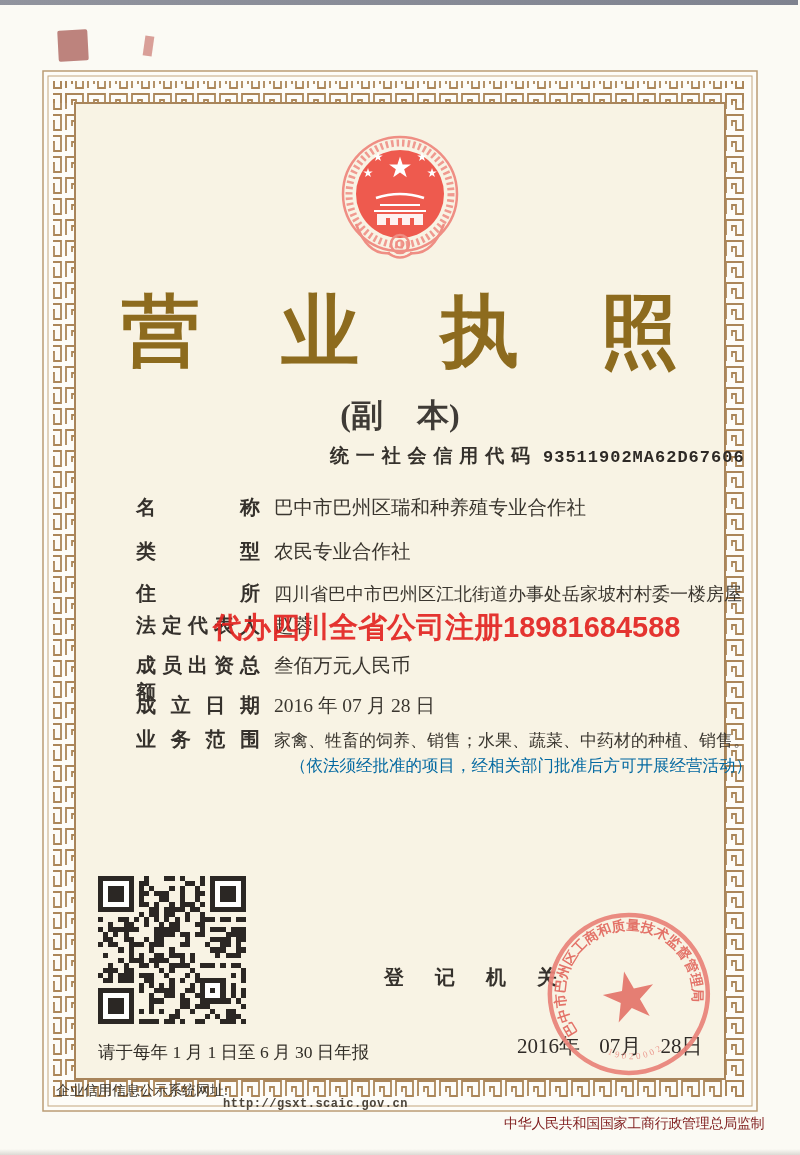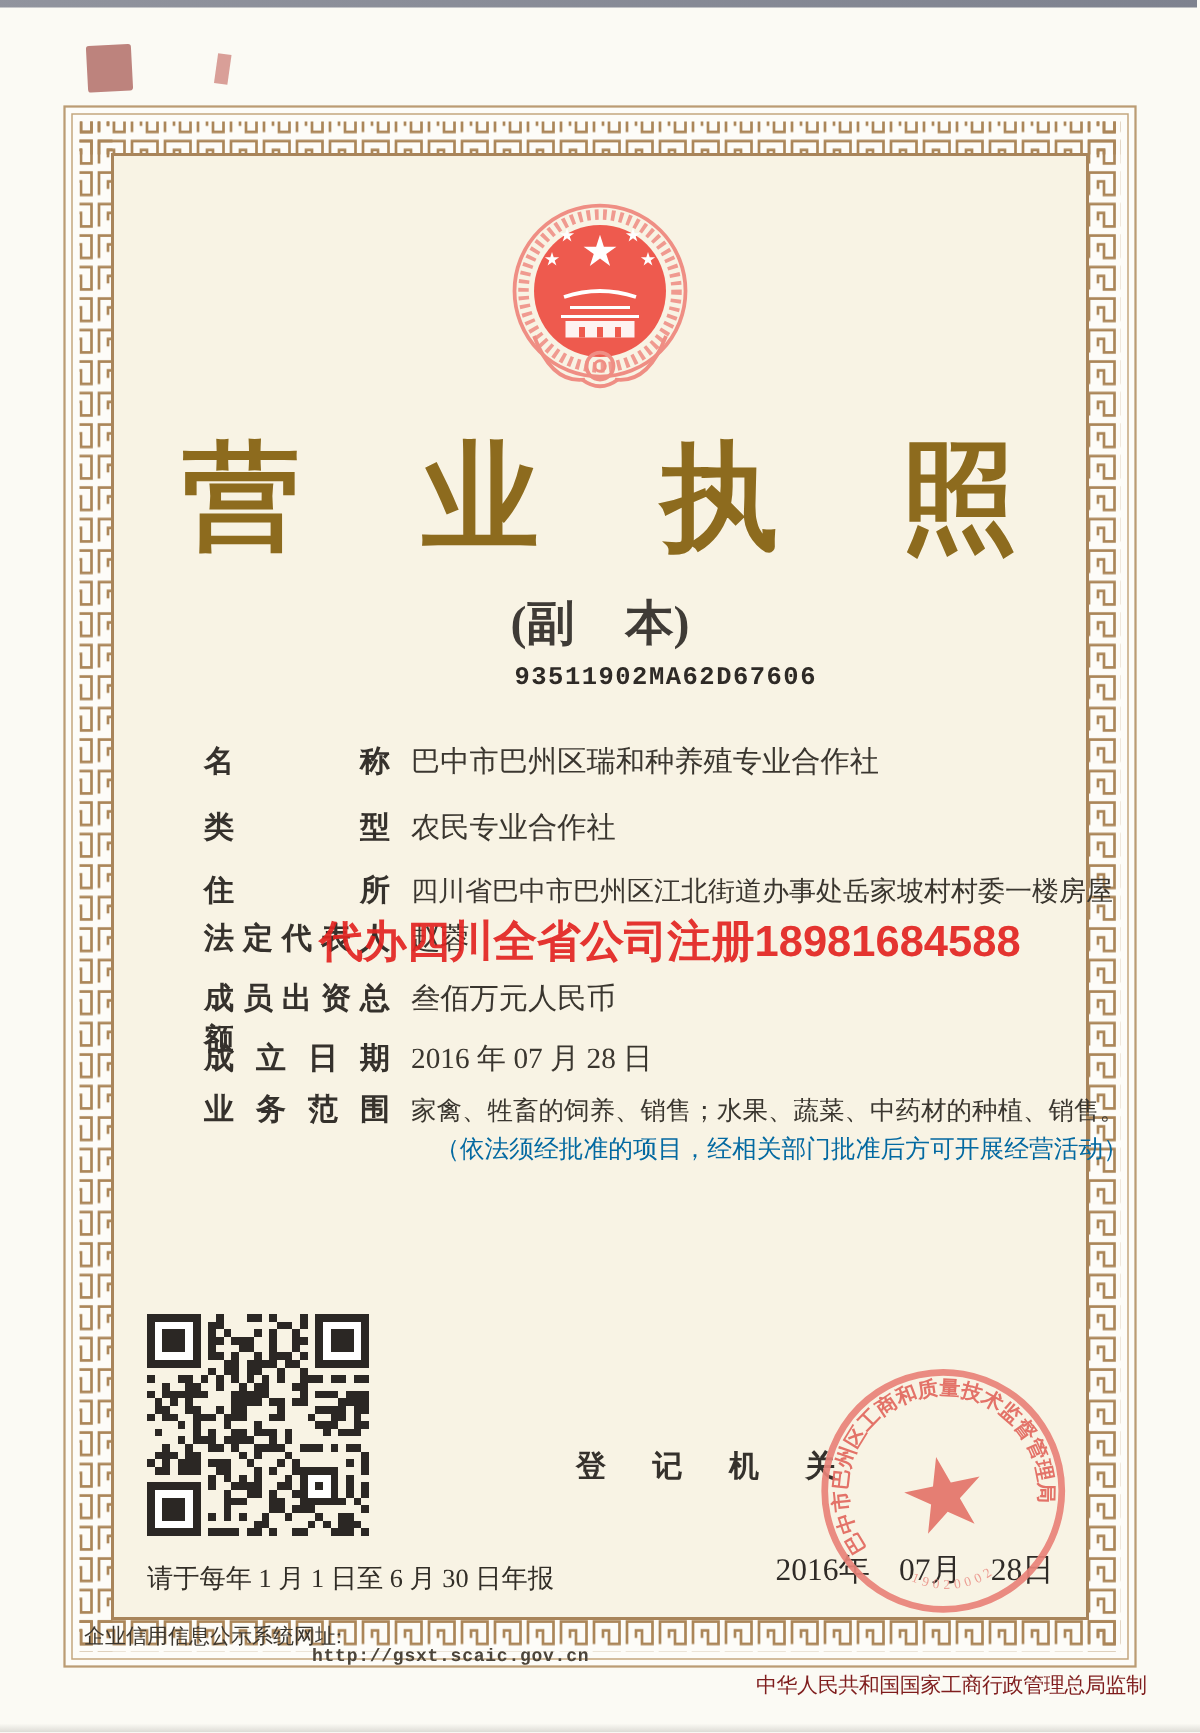--- a/index.html
+++ b/index.html
@@ -50,21 +50,21 @@
     font-size:29px;font-weight:700;color:#e32421;white-space:nowrap;opacity:.92;}
   
   .qr{position:absolute;left:98px;top:876px;width:148px;height:148px;}
   .qr-note{position:absolute;left:62px;top:1040px;font-size:17.5px;color:#322e27;white-space:nowrap;margin-left:36px;}
   .registry{position:absolute;left:384px;top:964px;font-size:20px;font-weight:700;
     letter-spacing:13px;color:#35312c;white-space:nowrap;}
   .issue-date{position:absolute;left:517px;top:1032px;font-size:21px;color:#2f2b27;
     word-spacing:14px;white-space:nowrap;}
   .seal{position:absolute;left:540px;top:902px;width:176px;height:176px;
     transform:rotate(-12deg);opacity:.92;}
-  .url{position:absolute;left:208px;top:1097px;
+  .url{position:absolute;left:223px;top:1097px;
     font-family:"Liberation Mono","DejaVu Sans Mono",monospace;
     font-size:12px;font-weight:700;letter-spacing:.5px;color:#4b443a;text-align:right;}
   .footer-left{position:absolute;left:56px;top:1082px;font-size:14px;color:#3a362f;}
   .footer-right{position:absolute;left:504px;top:1115px;font-size:14px;
     letter-spacing:-.3px;color:#7f1d1d;}
 </style>
 </head>
 <body>
 
 <div class="page">
@@ -114,20 +114,21 @@
     <circle cx="70" cy="118" r="3.5" fill="none" stroke="#ef8e84" stroke-width="2"></circle>
     <path d="M26 98 Q38 130 60 127" stroke="#ef8e84" stroke-width="2.5" fill="none"></path>
     <path d="M114 98 Q102 130 80 127" stroke="#ef8e84" stroke-width="2.5" fill="none"></path>
     <path d="M58 127 Q70 136 82 127" stroke="#ef8e84" stroke-width="2.5" fill="none"></path>
   </svg>
 
   <div class="title">营 业 执 照</div>
   <div class="subtitle">(副 本)</div>
 
   <div class="credit">
+    <span class="credit-label">统 一 社 会 信 用 代 码</span>
     <span class="credit-value">93511902MA62D67606</span>
   </div>
 
   <div class="row row1">
     <span class="lbl">名 称</span>
     <span class="val">巴中市巴州区瑞和种养殖专业合作社</span>
   </div>
   <div class="row row2">
     <span class="lbl">类 型</span>
     <span class="val">农民专业合作社</span>

